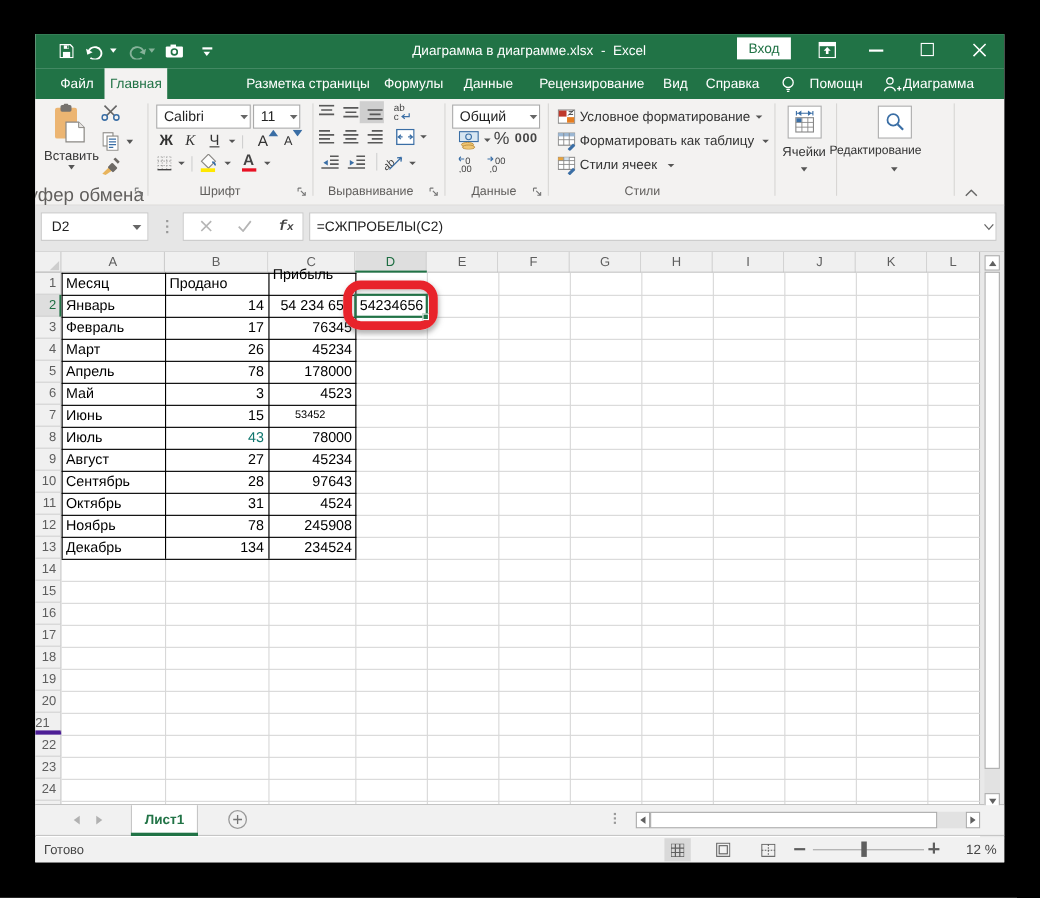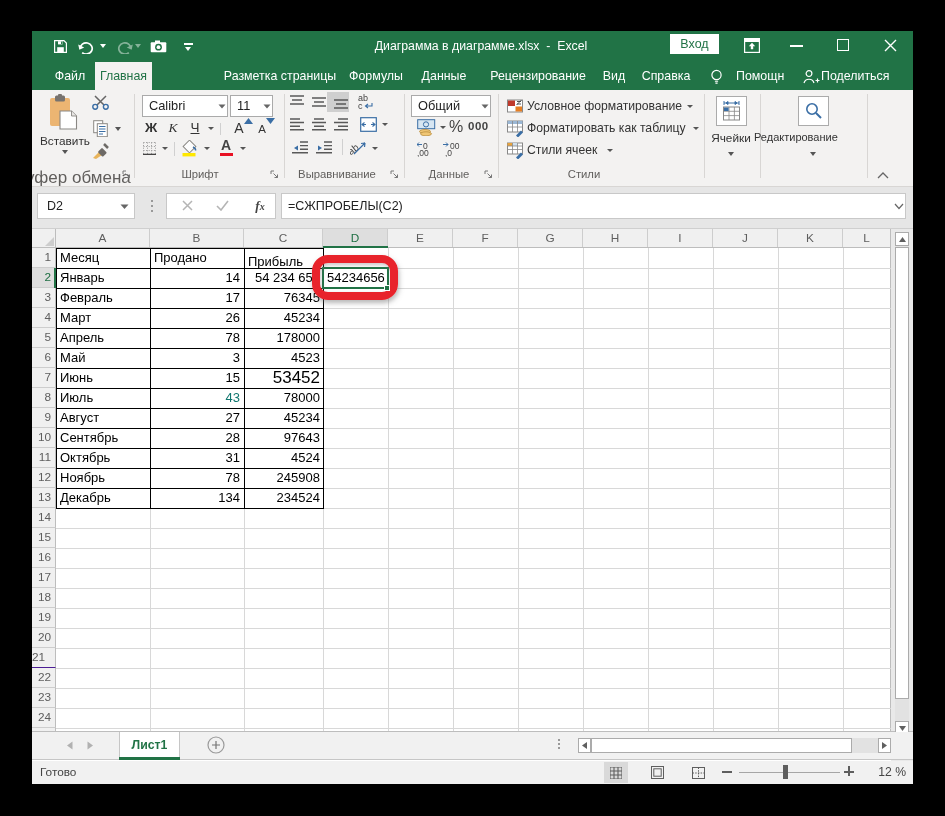--- a/index.html
+++ b/index.html
@@ -58,21 +58,21 @@
 <svg class="abs" style="left:678px;top:38px" width="13" height="16" viewBox="0 0 13 16">
       <circle cx="6.5" cy="6" r="4.6" fill="none" stroke="#fff" stroke-width="1.2"></circle>
       <path d="M4.6 10.5 h3.8 M4.9 12.3 h3.2 M5.4 14.1 h2.2" stroke="#fff" stroke-width="1.1" fill="none"></path>
     </svg>
 <div class="abs" style="left:704px;top:31px;width:60px;height:28px;line-height:28px;color:#fff;font-size:12.4px">Помощн</div>
 <svg class="abs" style="left:771px;top:39px" width="17" height="14" viewBox="0 0 17 14">
       <circle cx="6" cy="3.6" r="2.9" fill="none" stroke="#fff" stroke-width="1.2"></circle>
       <path d="M1 13 a5.2 5.2 0 0 1 10 0" fill="none" stroke="#fff" stroke-width="1.2"></path>
       <path d="M12.5 10.5 h4 M14.5 8.5 v4" stroke="#fff" stroke-width="1.2"></path>
     </svg>
-<div class="abs" style="left:789px;top:31px;width:80px;height:28px;line-height:28px;color:#fff;font-size:12.4px">Поделиться</div>
+<div class="abs" style="left:789px;top:31px;width:80px;height:28px;line-height:28px;color:#fff;font-size:12.4px">Диаграмма</div>
 <div class="abs" style="left:0;top:59px;width:881px;height:97px;background:#f3f2f1;border-bottom:1px solid #d8d6d4"></div>
 <div class="abs" style="left:102px;top:63px;width:1px;height:84px;background:#d8d6d4"></div>
 <div class="abs" style="left:252px;top:63px;width:1px;height:84px;background:#d8d6d4"></div>
 <div class="abs" style="left:372px;top:63px;width:1px;height:84px;background:#d8d6d4"></div>
 <div class="abs" style="left:466px;top:63px;width:1px;height:84px;background:#d8d6d4"></div>
 <div class="abs" style="left:672px;top:63px;width:1px;height:84px;background:#d8d6d4"></div>
 <div class="abs" style="left:728px;top:63px;width:1px;height:84px;background:#d8d6d4"></div>
 <div class="abs" style="left:835px;top:63px;width:1px;height:84px;background:#d8d6d4"></div>
 <div class="abs" style="left:41px;top:137px;width:140px;margin-left:-70px;text-align:center;color:#605e5c;font-size:17px">Буфер обмена</div>
 <div class="abs" style="left:168px;top:137px;width:140px;margin-left:-70px;text-align:center;color:#605e5c;font-size:11.3px">Шрифт</div>
@@ -268,21 +268,21 @@
       <path d="M0.5 0.5 L4.5 5 L8.5 0.5" fill="#666"></path>
     </svg>
 <div class="abs" style="left:119px;top:169px;width:2px;height:2px;background:#999;box-shadow:0 5px #999,0 10px #999"></div>
 <div class="abs" style="left:134px;top:162px;width:110px;height:26px;background:#fff;border:1px solid #c8c8c8"></div>
 <svg class="abs" style="left:150px;top:169px" width="11" height="11" viewBox="0 0 11 11">
       <path d="M1 1 L10 10 M10 1 L1 10" stroke="#b5b5b5" stroke-width="1.5"></path>
     </svg>
 <svg class="abs" style="left:184px;top:169px" width="13" height="11" viewBox="0 0 13 11">
       <path d="M1 6 L5 10 L12 1" stroke="#b5b5b5" stroke-width="1.6" fill="none"></path>
     </svg>
-<div class="abs" style="left:215px;top:162px;width:26px;height:26px;font-size:13px;font-style:italic;color:#444;text-align:center;line-height:25px;font-family:Liberation Serif, serif;font-weight:bold">f<span style="font-size:10px">x</span></div>
+<div class="abs" style="left:215px;top:162px;width:26px;height:26px;font-size:13px;font-style:italic;color:#444;text-align:center;line-height:25px;font-family:Liberation Mono, monospace;font-weight:bold">f<span style="font-size:10px">x</span></div>
 <div class="abs" style="left:249px;top:162px;width:625px;height:26px;background:#fff;border:1px solid #c8c8c8;font-size:12.5px;color:#222;line-height:24px;padding-left:6px">=СЖПРОБЕЛЫ(C2)</div>
 <svg class="abs" style="left:862px;top:172px" width="10" height="7" viewBox="0 0 10 7">
       <path d="M1 1 L5 5.5 L9 1" stroke="#666" stroke-width="1.2" fill="none"></path>
     </svg>
 <div class="abs" style="left:859px;top:197px;width:22px;height:535px;background:#e9e9e9"></div>
 <div class="abs" style="left:0;top:197px;width:881px;height:1px;background:#cfcfcf"></div>
 <div class="abs" style="left:0;top:198px;width:24px;height:19px;background:#f0f0f0;border-right:1px solid #bdbdbd;border-bottom:1px solid #bdbdbd"></div>
 <svg class="abs" style="left:13px;top:206px" width="9" height="9" viewBox="0 0 9 9">
       <path d="M9 0 V9 H0 z" fill="#cdcdcd"></path>
     </svg>
@@ -314,21 +314,21 @@
 <div class="abs" style="left:0;top:417px;width:24px;height:20px;background:#f0f0f0;border-bottom:1px solid #cdcdcd;border-right:1px solid #bdbdbd;color:#5e5e5e;font-size:11.8px;text-align:right;padding-right:4px;line-height:19px">11</div>
 <div class="abs" style="left:0;top:437px;width:24px;height:20px;background:#f0f0f0;border-bottom:1px solid #cdcdcd;border-right:1px solid #bdbdbd;color:#5e5e5e;font-size:11.8px;text-align:right;padding-right:4px;line-height:19px">12</div>
 <div class="abs" style="left:0;top:457px;width:24px;height:20px;background:#f0f0f0;border-bottom:1px solid #cdcdcd;border-right:1px solid #bdbdbd;color:#5e5e5e;font-size:11.8px;text-align:right;padding-right:4px;line-height:19px">13</div>
 <div class="abs" style="left:0;top:477px;width:24px;height:20px;background:#f0f0f0;border-bottom:1px solid #cdcdcd;border-right:1px solid #bdbdbd;color:#5e5e5e;font-size:11.8px;text-align:right;padding-right:4px;line-height:19px">14</div>
 <div class="abs" style="left:0;top:497px;width:24px;height:20px;background:#f0f0f0;border-bottom:1px solid #cdcdcd;border-right:1px solid #bdbdbd;color:#5e5e5e;font-size:11.8px;text-align:right;padding-right:4px;line-height:19px">15</div>
 <div class="abs" style="left:0;top:517px;width:24px;height:20px;background:#f0f0f0;border-bottom:1px solid #cdcdcd;border-right:1px solid #bdbdbd;color:#5e5e5e;font-size:11.8px;text-align:right;padding-right:4px;line-height:19px">16</div>
 <div class="abs" style="left:0;top:537px;width:24px;height:20px;background:#f0f0f0;border-bottom:1px solid #cdcdcd;border-right:1px solid #bdbdbd;color:#5e5e5e;font-size:11.8px;text-align:right;padding-right:4px;line-height:19px">17</div>
 <div class="abs" style="left:0;top:557px;width:24px;height:20px;background:#f0f0f0;border-bottom:1px solid #cdcdcd;border-right:1px solid #bdbdbd;color:#5e5e5e;font-size:11.8px;text-align:right;padding-right:4px;line-height:19px">18</div>
 <div class="abs" style="left:0;top:577px;width:24px;height:20px;background:#f0f0f0;border-bottom:1px solid #cdcdcd;border-right:1px solid #bdbdbd;color:#5e5e5e;font-size:11.8px;text-align:right;padding-right:4px;line-height:19px">19</div>
 <div class="abs" style="left:0;top:597px;width:24px;height:20px;background:#f0f0f0;border-bottom:1px solid #cdcdcd;border-right:1px solid #bdbdbd;color:#5e5e5e;font-size:11.8px;text-align:right;padding-right:4px;line-height:19px">20</div>
-<div class="abs" style="left:0;top:617px;width:24px;height:20px;background:#f0f0f0;border-bottom:1px solid #4c1d95;border-right:1px solid #bdbdbd;color:#5e5e5e;font-size:11.8px;text-align:right;padding-right:20px;line-height:19px">21</div>
+<div class="abs" style="left:0;top:617px;width:24px;height:20px;background:#f0f0f0;border-bottom:4px solid #4c1d95;border-right:1px solid #bdbdbd;color:#5e5e5e;font-size:11.8px;text-align:right;padding-right:20px;line-height:19px">21</div>
 <div class="abs" style="left:0;top:637px;width:24px;height:20px;background:#f0f0f0;border-bottom:1px solid #cdcdcd;border-right:1px solid #bdbdbd;color:#5e5e5e;font-size:11.8px;text-align:right;padding-right:4px;line-height:19px">22</div>
 <div class="abs" style="left:0;top:657px;width:24px;height:20px;background:#f0f0f0;border-bottom:1px solid #cdcdcd;border-right:1px solid #bdbdbd;color:#5e5e5e;font-size:11.8px;text-align:right;padding-right:4px;line-height:19px">23</div>
 <div class="abs" style="left:0;top:677px;width:24px;height:20px;background:#f0f0f0;border-bottom:1px solid #cdcdcd;border-right:1px solid #bdbdbd;color:#5e5e5e;font-size:11.8px;text-align:right;padding-right:4px;line-height:19px">24</div>
 <div class="abs" style="left:0;top:697px;width:24px;height:3px;background:#f0f0f0;border-right:1px solid #bdbdbd"></div>
 <div class="abs" style="left:24px;top:217px;width:835px;height:483px;background:#fff"></div>
 <div class="abs" style="left:118px;top:217px;width:1px;height:483px;background:#d8d8d8"></div>
 <div class="abs" style="left:212px;top:217px;width:1px;height:483px;background:#d8d8d8"></div>
 <div class="abs" style="left:291px;top:217px;width:1px;height:483px;background:#d8d8d8"></div>
 <div class="abs" style="left:356px;top:217px;width:1px;height:483px;background:#d8d8d8"></div>
 <div class="abs" style="left:421px;top:217px;width:1px;height:483px;background:#d8d8d8"></div>
@@ -377,39 +377,39 @@
 <div class="abs" style="left:24px;top:337px;width:268px;height:1px;background:#000"></div>
 <div class="abs" style="left:24px;top:357px;width:268px;height:1px;background:#000"></div>
 <div class="abs" style="left:24px;top:377px;width:268px;height:1px;background:#000"></div>
 <div class="abs" style="left:24px;top:397px;width:268px;height:1px;background:#000"></div>
 <div class="abs" style="left:24px;top:417px;width:268px;height:1px;background:#000"></div>
 <div class="abs" style="left:24px;top:437px;width:268px;height:1px;background:#000"></div>
 <div class="abs" style="left:24px;top:457px;width:268px;height:1px;background:#000"></div>
 <div class="abs" style="left:24px;top:477px;width:268px;height:1px;background:#000"></div>
 <div class="abs" style="left:28px;top:217px;width:88px;height:20px;font-size:13px;color:#000;line-height:20px">Месяц</div>
 <div class="abs" style="left:122px;top:217px;width:88px;height:20px;font-size:13px;color:#000;line-height:20px">Продано</div>
-<div class="abs" style="left:216px;top:221px;width:73px;height:20px;font-size:13px;color:#000;line-height:20px">Прибыль</div>
+<div class="abs" style="left:216px;top:209px;width:73px;height:20px;font-size:13px;color:#000;line-height:20px">Прибыль</div>
 <div class="abs" style="left:28px;top:237px;width:88px;height:20px;font-size:13px;color:#000;line-height:20px">Январь</div>
 <div class="abs" style="left:118px;top:237px;width:90px;height:20px;font-size:13px;color:#000;line-height:20px;text-align:right">14</div>
 <div class="abs" style="left:212px;top:237px;width:76px;height:20px;font-size:13px;color:#000;line-height:20px;text-align:right">54 234 656</div>
 <div class="abs" style="left:28px;top:257px;width:88px;height:20px;font-size:13px;color:#000;line-height:20px">Февраль</div>
 <div class="abs" style="left:118px;top:257px;width:90px;height:20px;font-size:13px;color:#000;line-height:20px;text-align:right">17</div>
 <div class="abs" style="left:212px;top:257px;width:76px;height:20px;font-size:13px;color:#000;line-height:20px;text-align:right">76345</div>
 <div class="abs" style="left:28px;top:277px;width:88px;height:20px;font-size:13px;color:#000;line-height:20px">Март</div>
 <div class="abs" style="left:118px;top:277px;width:90px;height:20px;font-size:13px;color:#000;line-height:20px;text-align:right">26</div>
 <div class="abs" style="left:212px;top:277px;width:76px;height:20px;font-size:13px;color:#000;line-height:20px;text-align:right">45234</div>
 <div class="abs" style="left:28px;top:297px;width:88px;height:20px;font-size:13px;color:#000;line-height:20px">Апрель</div>
 <div class="abs" style="left:118px;top:297px;width:90px;height:20px;font-size:13px;color:#000;line-height:20px;text-align:right">78</div>
 <div class="abs" style="left:212px;top:297px;width:76px;height:20px;font-size:13px;color:#000;line-height:20px;text-align:right">178000</div>
 <div class="abs" style="left:28px;top:317px;width:88px;height:20px;font-size:13px;color:#000;line-height:20px">Май</div>
 <div class="abs" style="left:118px;top:317px;width:90px;height:20px;font-size:13px;color:#000;line-height:20px;text-align:right">3</div>
 <div class="abs" style="left:212px;top:317px;width:76px;height:20px;font-size:13px;color:#000;line-height:20px;text-align:right">4523</div>
 <div class="abs" style="left:28px;top:337px;width:88px;height:20px;font-size:13px;color:#000;line-height:20px">Июнь</div>
 <div class="abs" style="left:118px;top:337px;width:90px;height:20px;font-size:13px;color:#000;line-height:20px;text-align:right">15</div>
-<div class="abs" style="left:212px;top:337px;width:76px;height:20px;font-size:17px;color:#000;line-height:20px;text-align:right">53452</div>
+<div class="abs" style="left:212px;top:337px;width:76px;height:20px;font-size:10px;color:#000;line-height:20px;text-align:center">53452</div>
 <div class="abs" style="left:28px;top:357px;width:88px;height:20px;font-size:13px;color:#000;line-height:20px">Июль</div>
 <div class="abs" style="left:118px;top:357px;width:90px;height:20px;font-size:13px;color:#0f766e;line-height:20px;text-align:right">43</div>
 <div class="abs" style="left:212px;top:357px;width:76px;height:20px;font-size:13px;color:#000;line-height:20px;text-align:right">78000</div>
 <div class="abs" style="left:28px;top:377px;width:88px;height:20px;font-size:13px;color:#000;line-height:20px">Август</div>
 <div class="abs" style="left:118px;top:377px;width:90px;height:20px;font-size:13px;color:#000;line-height:20px;text-align:right">27</div>
 <div class="abs" style="left:212px;top:377px;width:76px;height:20px;font-size:13px;color:#000;line-height:20px;text-align:right">45234</div>
 <div class="abs" style="left:28px;top:397px;width:88px;height:20px;font-size:13px;color:#000;line-height:20px">Сентябрь</div>
 <div class="abs" style="left:118px;top:397px;width:90px;height:20px;font-size:13px;color:#000;line-height:20px;text-align:right">28</div>
 <div class="abs" style="left:212px;top:397px;width:76px;height:20px;font-size:13px;color:#000;line-height:20px;text-align:right">97643</div>
 <div class="abs" style="left:28px;top:417px;width:88px;height:20px;font-size:13px;color:#000;line-height:20px">Октябрь</div>

